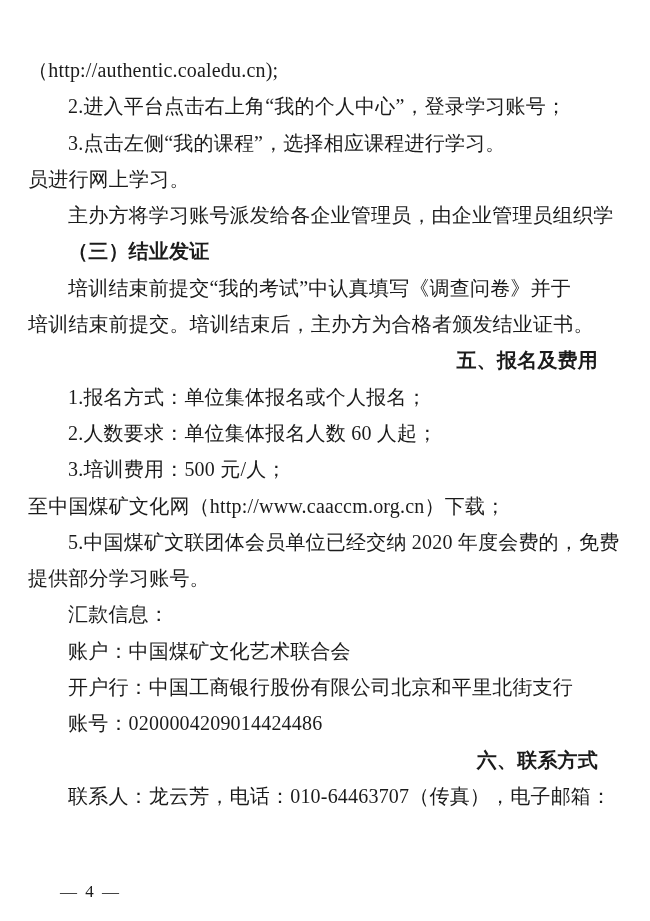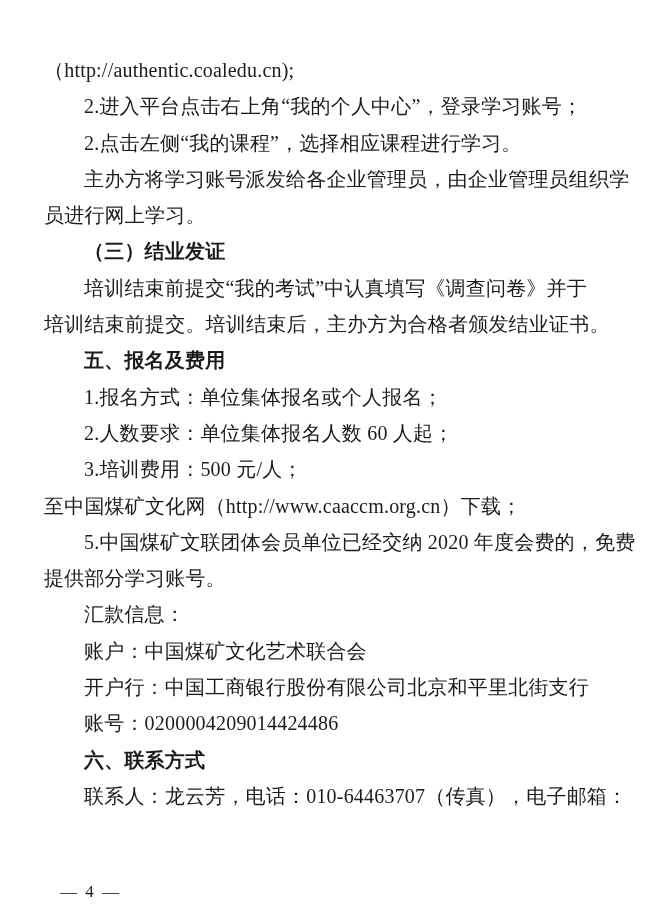--- a/index.html
+++ b/index.html
@@ -11,36 +11,37 @@
     height: 921px;
     position: relative;
     overflow: hidden;
     background: #ffffff;
     color: #1b1b1b;
     font-family: "Liberation Serif", "DejaVu Serif", serif;
   }
   .doc {
     position: absolute;
     top: 52px;
-    left: 44px;
+    left: 28px;
     width: 570px;
   }
   .line {
     height: 36.3px;
     line-height: 36.3px;
     font-size: 20px;
     white-space: nowrap;
     letter-spacing: 0.2px;
   }
   .indent {
     padding-left: 40px;
   }
   .heading {
     font-family: "Liberation Sans", "DejaVu Sans", sans-serif;
     font-weight: 700;
+    text-align: right;
   }
   .subheading {
     font-weight: 600;
     font-family: Liberation Serif, serif;
   }
   .footer {
     position: absolute;
     left: 60px;
     top: 880px;
     font-size: 17px;
@@ -48,23 +49,23 @@
     letter-spacing: 2px;
     color: #1b1b1b;
   }
 </style>
 </head>
 <body>
 
 <div class="doc">
   <div class="line">（http://authentic.coaledu.cn);</div>
   <div class="line indent">2.进入平台点击右上角“我的个人中心”，登录学习账号；</div>
-  <div class="line indent">2.点击左侧“我的课程”，选择相应课程进行学习。</div>
+  <div class="line indent">3.点击左侧“我的课程”，选择相应课程进行学习。</div>
+  <div class="line">员进行网上学习。</div>
   <div class="line indent">主办方将学习账号派发给各企业管理员，由企业管理员组织学</div>
-  <div class="line">员进行网上学习。</div>
   <div class="line indent subheading">（三）结业发证</div>
   <div class="line indent">培训结束前提交“我的考试”中认真填写《调查问卷》并于</div>
   <div class="line">培训结束前提交。培训结束后，主办方为合格者颁发结业证书。</div>
   <div class="line indent heading">五、报名及费用</div>
   <div class="line indent">1.报名方式：单位集体报名或个人报名；</div>
   <div class="line indent">2.人数要求：单位集体报名人数 60 人起；</div>
   <div class="line indent">3.培训费用：500 元/人；</div>
   <div class="line">至中国煤矿文化网（http://www.caaccm.org.cn）下载；</div>
   <div class="line indent">5.中国煤矿文联团体会员单位已经交纳 2020 年度会费的，免费</div>
   <div class="line">提供部分学习账号。</div>

